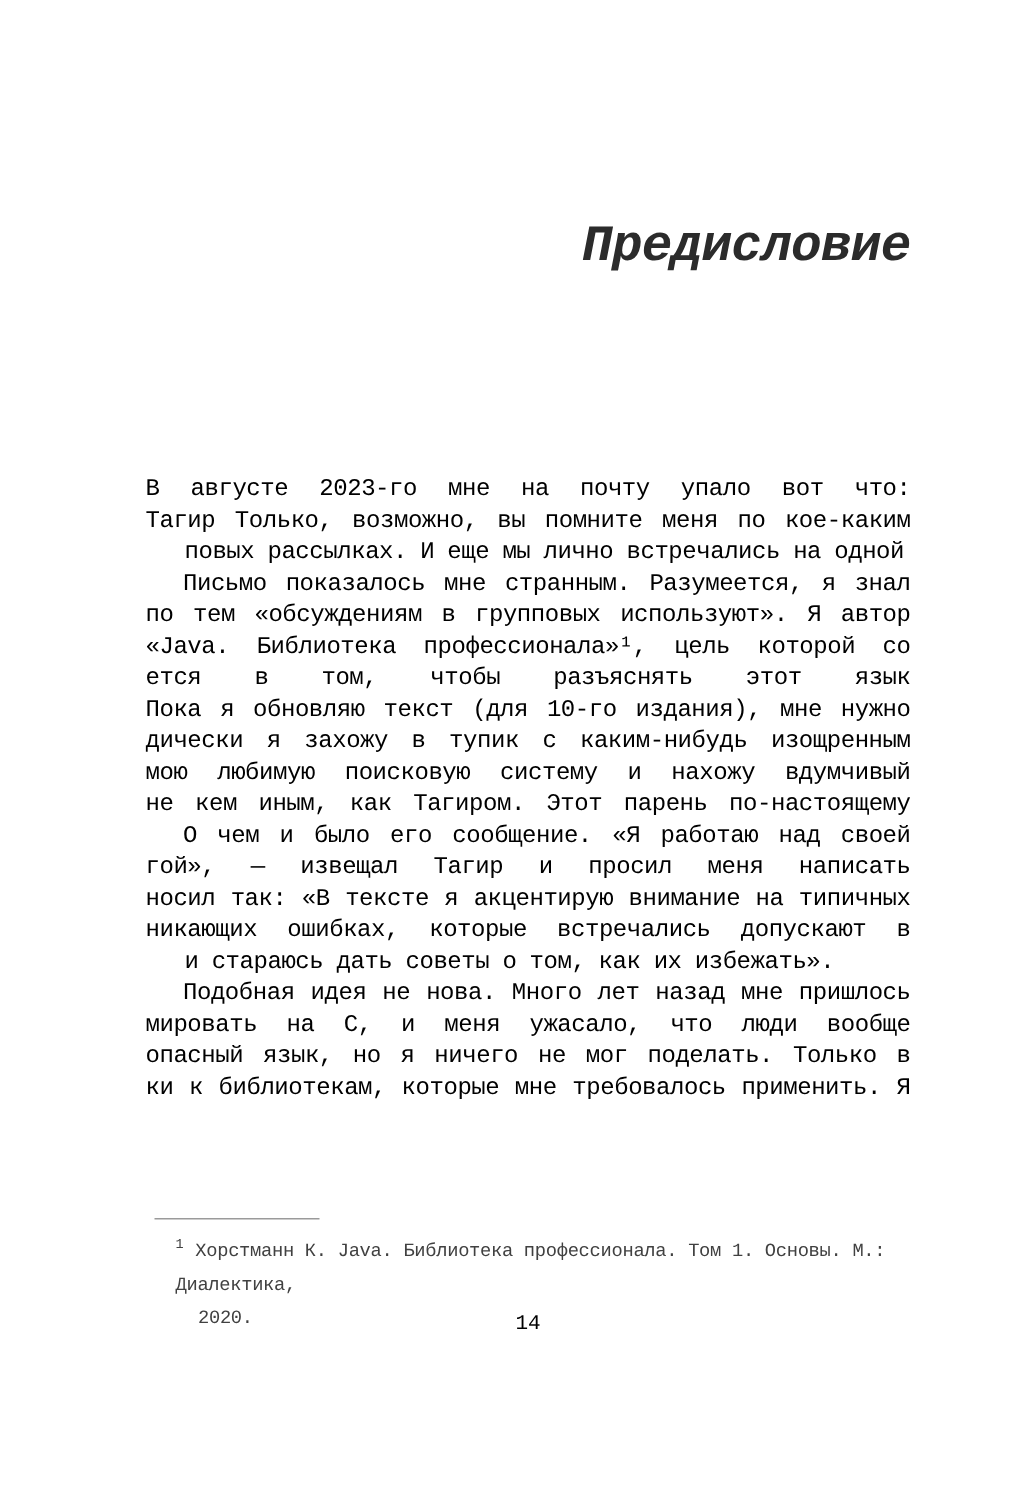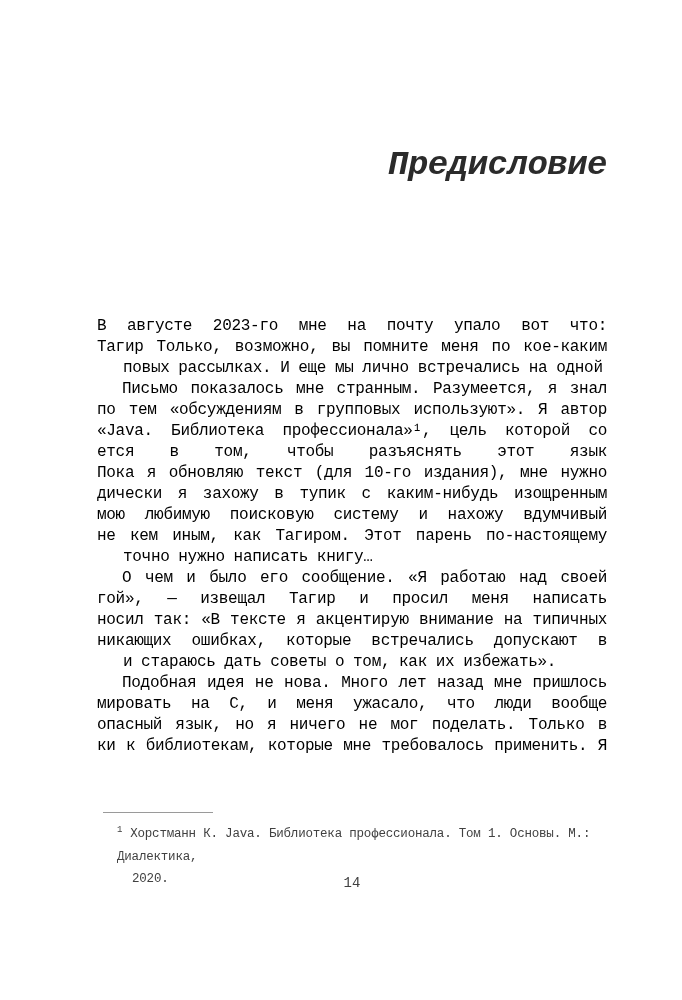--- a/index.html
+++ b/index.html
@@ -74,21 +74,21 @@
     color: #414141;
   }
   .fn-cont { padding-left: 15px; }
   .page-number {
     position: absolute;
     top: 875px;
     left: 97px;
     width: 510px;
     text-align: center;
     font-size: 14px;
-    color: #404040;
+    color: #000000;
   }
 </style>
 </head>
 <body>
 
 <div class="page">
 
   <h1 class="chapter-title" style="margin:0;">Предисловие</h1>
 
   <div class="body-text">
@@ -96,21 +96,20 @@
       <div class="line">Тагир Только, возможно, вы помните меня по кое-каким обсуждениям в груп-</div>
       <div class="line last">повых рассылках. И еще мы лично встречались на одной конференции…»</div>
       <div class="line indent">Письмо показалось мне странным. Разумеется, я знал Тагира — и не только</div>
       <div class="line">по тем «обсуждениям в групповых используют». Я автор классической книги</div>
       <div class="line">«Java. Библиотека профессионала»¹, цель которой со времен Java 1.0 заключа-</div>
       <div class="line">ется в том, чтобы разъяснять этот язык квалифицированным программистам.</div>
       <div class="line">Пока я обновляю текст (для 10-го издания), мне нужно рыться во множестве</div>
       <div class="line">дически я захожу в тупик с каким-нибудь изощренным вопросом, запускаю</div>
       <div class="line">мою любимую поисковую систему и нахожу вдумчивый разбор, проведенный</div>
       <div class="line">не кем иным, как Тагиром. Этот парень по-настоящему разбирается в Java. Ему</div>
-      <div class="line last">точно нужно написать книгу…</div>
       <div class="line indent">О чем и было его сообщение. «Я работаю над своей самой первой кни-</div>
       <div class="line">гой», — извещал Тагир и просил меня написать предисловие. Тему он препод-</div>
       <div class="line">носил так: «В тексте я акцентирую внимание на типичных и регулярно воз-</div>
       <div class="line">никающих ошибках, которые встречались допускают в программах на Java,</div>
       <div class="line last">и стараюсь дать советы о том, как их избежать».</div>
       <div class="line indent">Подобная идея не нова. Много лет назад мне пришлось научиться програм-</div>
       <div class="line">мировать на C, и меня ужасало, что люди вообще используют столь очевидно</div>
       <div class="line">опасный язык, но я ничего не мог поделать. Только в этом ЯП имелись привяз-</div>
       <div class="line">ки к библиотекам, которые мне требовалось применить. Я совершил все рас-</div>
     </div>

